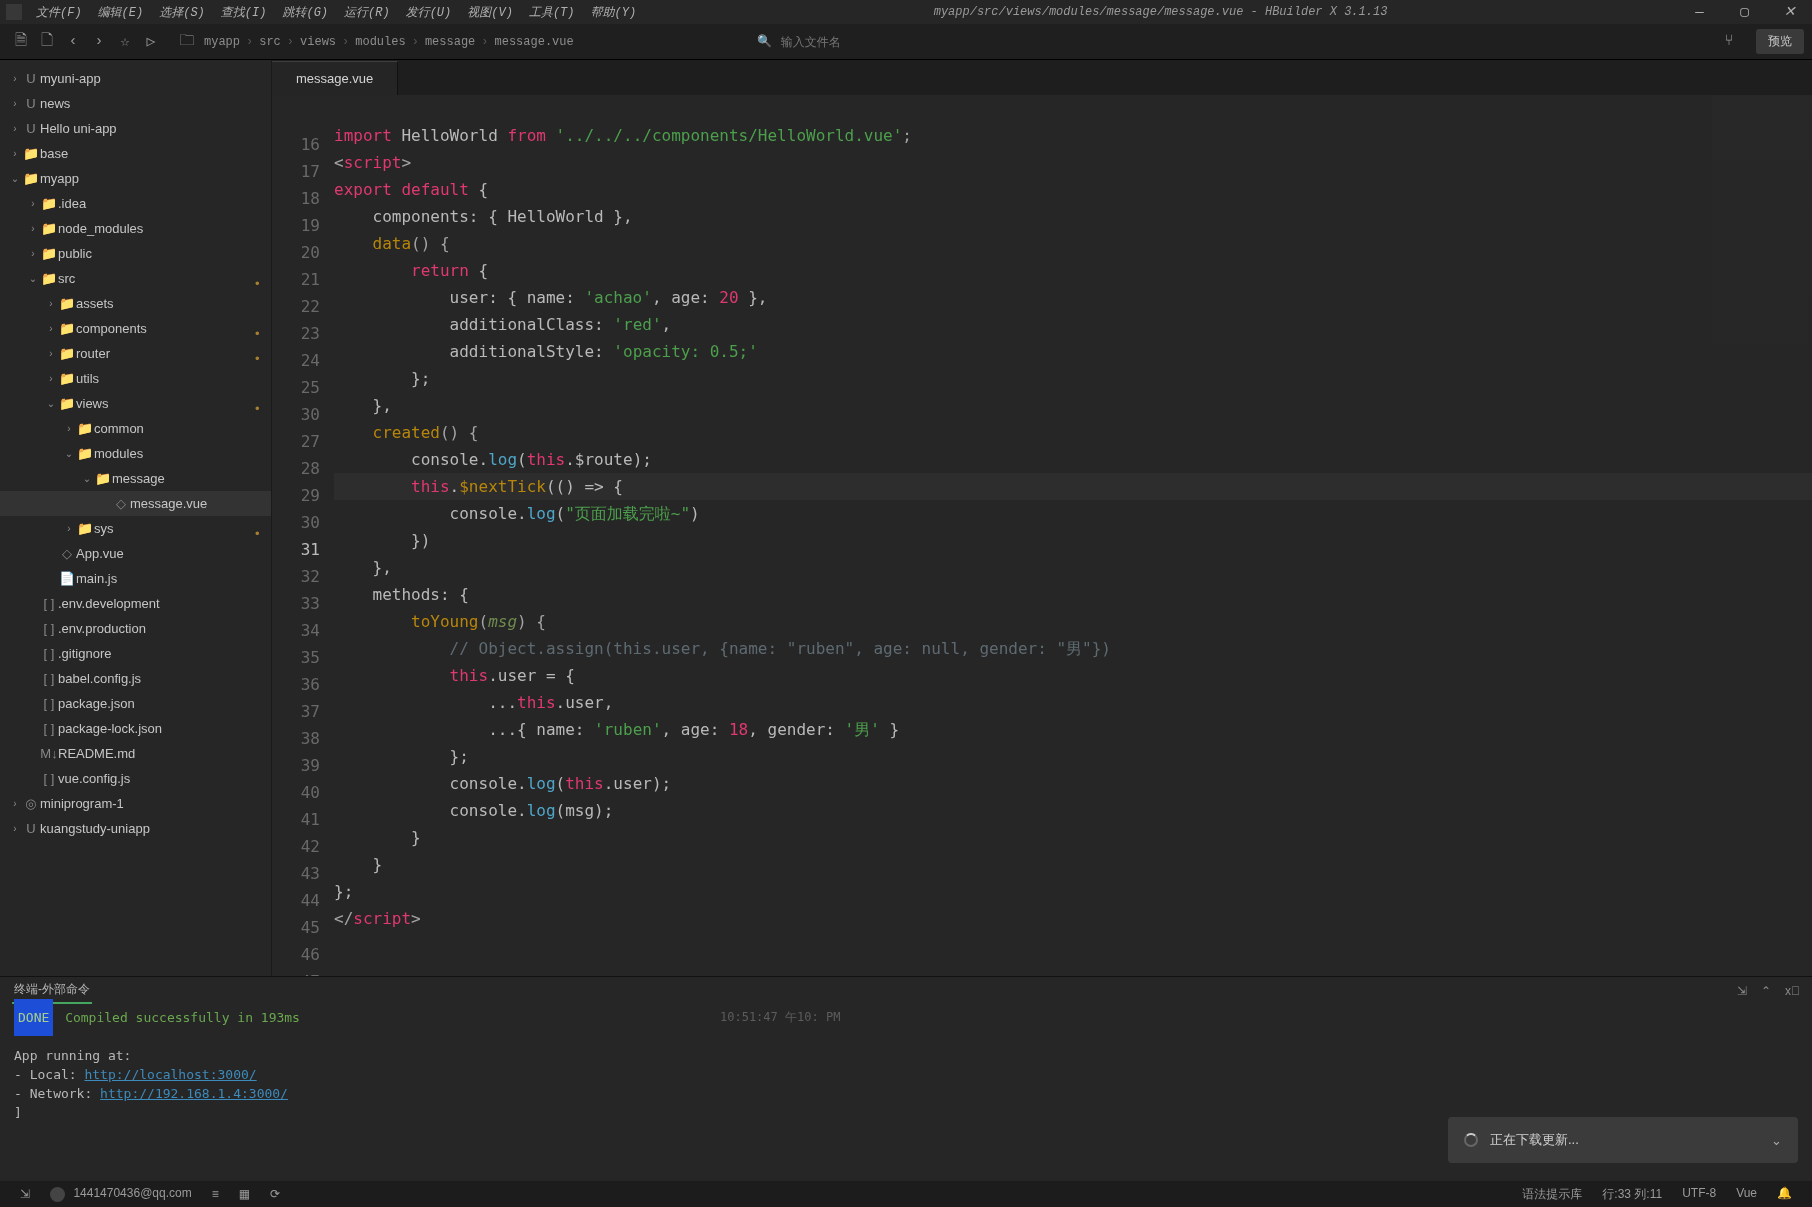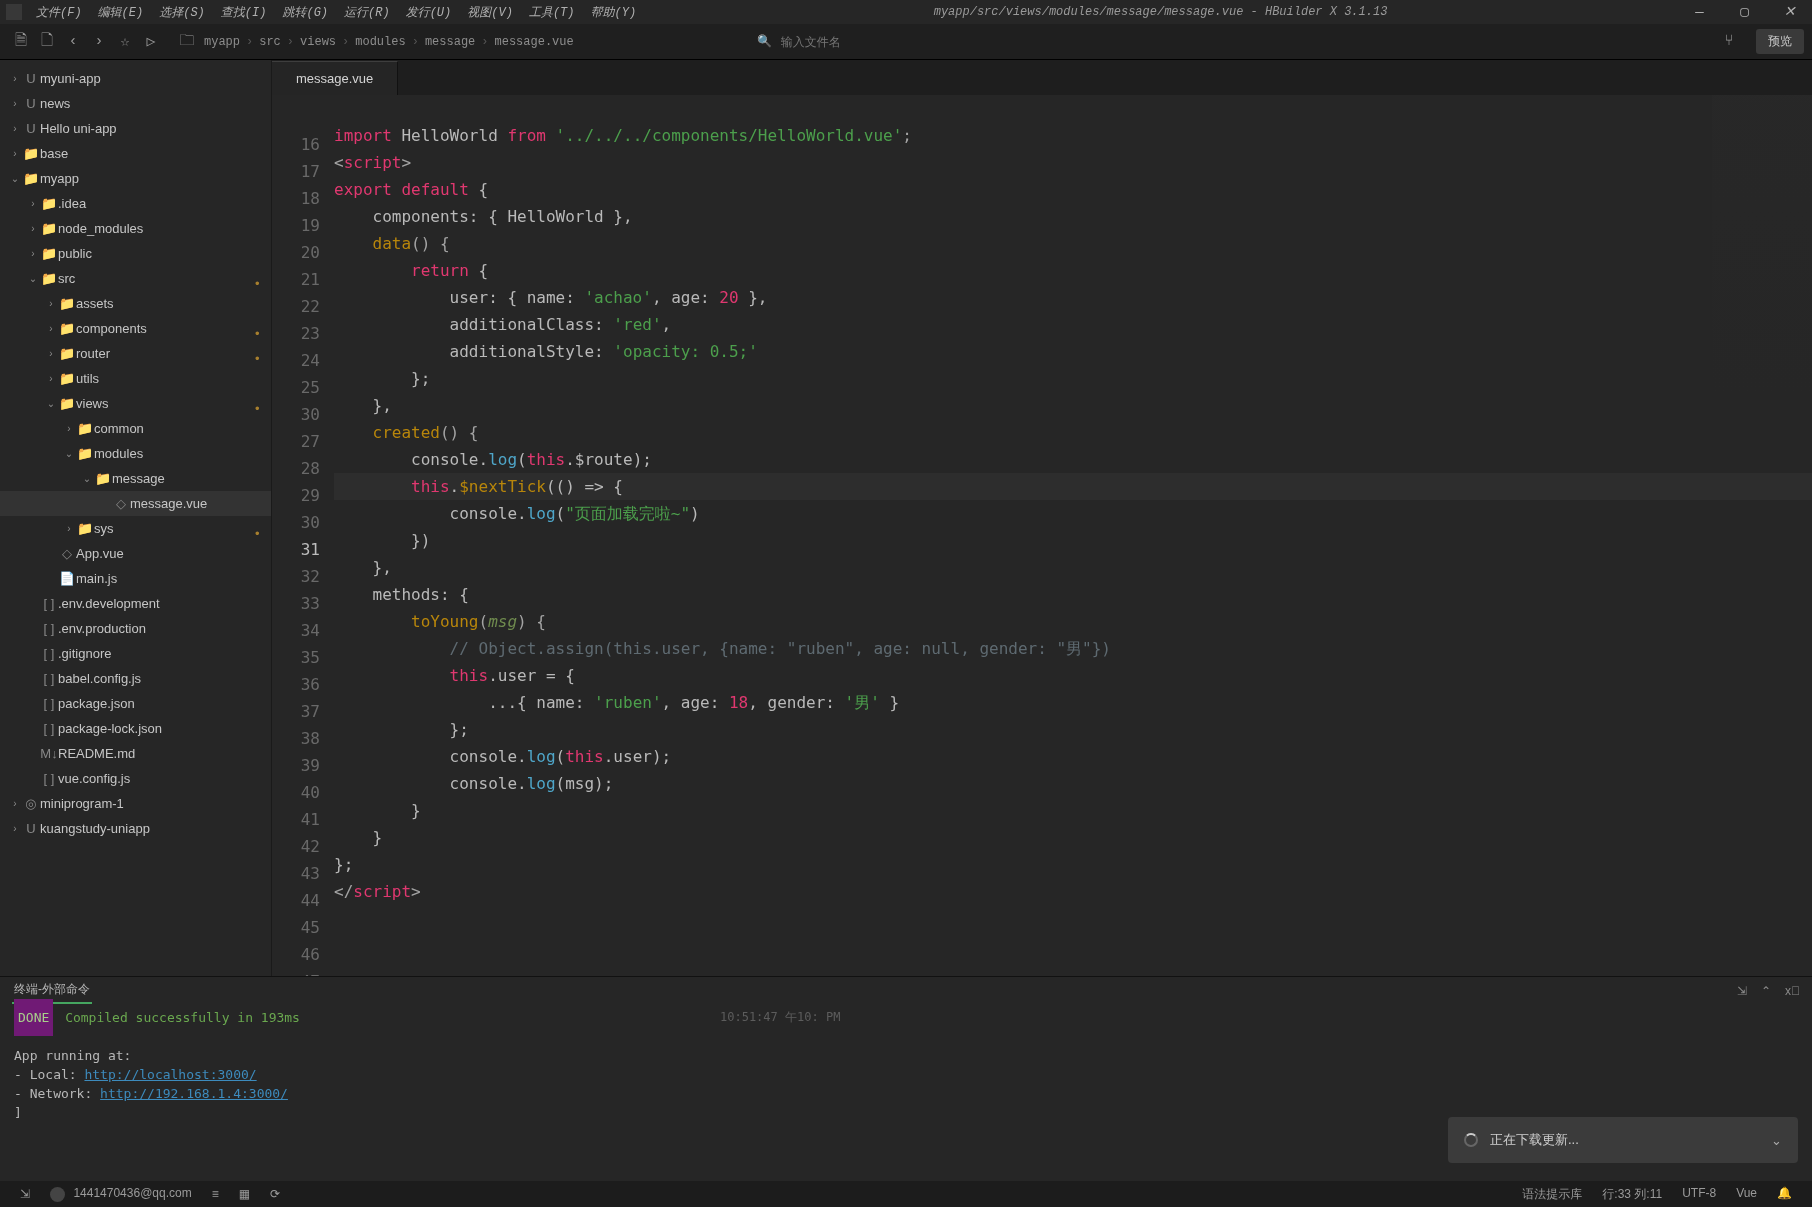--- a/index.html
+++ b/index.html
@@ -158,21 +158,21 @@
   height: 150px;
   background: #262626;
   font-size: 13px;
   padding: 4px 14px;
   color: #b8b8b8;
   font-family: "Consolas", monospace;
   line-height: 19px;
   position: relative;
 }
 .term-done {
-  background: #701a75; color: #a8d08b;
+  background: #1d4ed8; color: #a8d08b;
   padding: 11px 4px; margin-right: 4px; text-align: right;
 }
 .term-green { color: #6aa84f; }
 .term-link { color: #3d8bbd; text-decoration: underline; }
 .term-time {
   position: absolute; top: 4px; left: 720px;
   color: #5c5c5c; font-size: 12px;
 }
 .statusbar {
   position: absolute;
@@ -543,20 +543,21 @@
           <div class="line"><span class="tok-prop">    </span><span class="tok-func">created</span><span class="tok-punct">() {</span></div>
           <div class="line"><span class="tok-prop">        console.</span><span class="tok-builtin">log</span><span class="tok-prop">(</span><span class="tok-this">this</span><span class="tok-prop">.$route);</span></div>
           <div class="line highlight"><span class="tok-prop">        </span><span class="tok-this">this</span><span class="tok-prop">.</span><span class="tok-func">$nextTick</span><span class="tok-prop">(() =&gt; {</span></div>
           <div class="line"><span class="tok-prop">            console.</span><span class="tok-builtin">log</span><span class="tok-prop">(</span><span class="tok-string">"页面加载完啦~"</span><span class="tok-prop">)</span></div>
           <div class="line"><span class="tok-prop">        })</span></div>
           <div class="line"><span class="tok-prop">    },</span></div>
           <div class="line"><span class="tok-prop">    methods: {</span></div>
           <div class="line"><span class="tok-prop">        </span><span class="tok-func">toYoung</span><span class="tok-punct">(</span><span class="tok-param">msg</span><span class="tok-punct">) {</span></div>
           <div class="line"><span class="tok-comment">            // Object.assign(this.user, {name: "ruben", age: null, gender: "男"})</span></div>
           <div class="line"><span class="tok-prop">            </span><span class="tok-this">this</span><span class="tok-prop">.user = {</span></div>
+          <div class="line"><span class="tok-prop">                ...</span><span class="tok-this">this</span><span class="tok-prop">.user,</span></div>
           <div class="line"><span class="tok-prop">                ...{ name: </span><span class="tok-string">'ruben'</span><span class="tok-prop">, age: </span><span class="tok-num">18</span><span class="tok-prop">, gender: </span><span class="tok-string">'男'</span><span class="tok-prop"> }</span></div>
           <div class="line"><span class="tok-prop">            };</span></div>
           <div class="line"><span class="tok-prop">            console.</span><span class="tok-builtin">log</span><span class="tok-prop">(</span><span class="tok-this">this</span><span class="tok-prop">.user);</span></div>
           <div class="line"><span class="tok-prop">            console.</span><span class="tok-builtin">log</span><span class="tok-prop">(msg);</span></div>
           <div class="line"><span class="tok-prop">        }</span></div>
           <div class="line"><span class="tok-prop">    }</span></div>
           <div class="line"><span class="tok-prop">};</span></div>
           <div class="line"><span class="tok-punct">&lt;/</span><span class="tok-tag">script</span><span class="tok-punct">&gt;</span></div>
         </div>
     </div>

